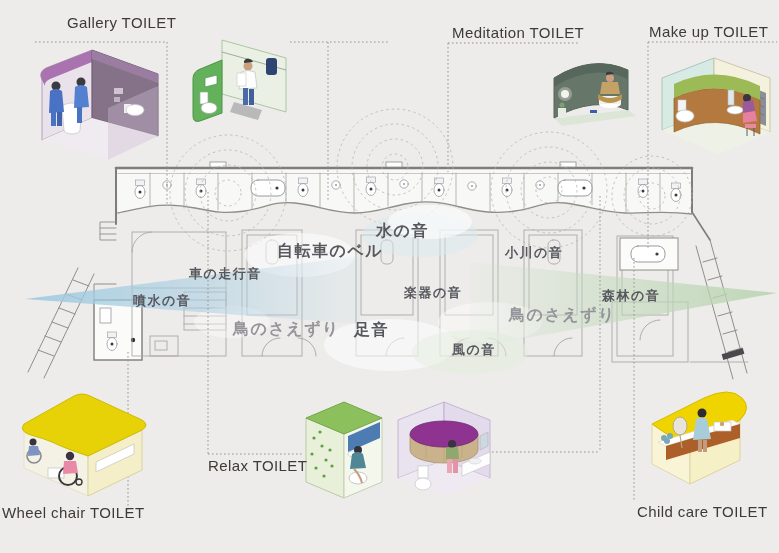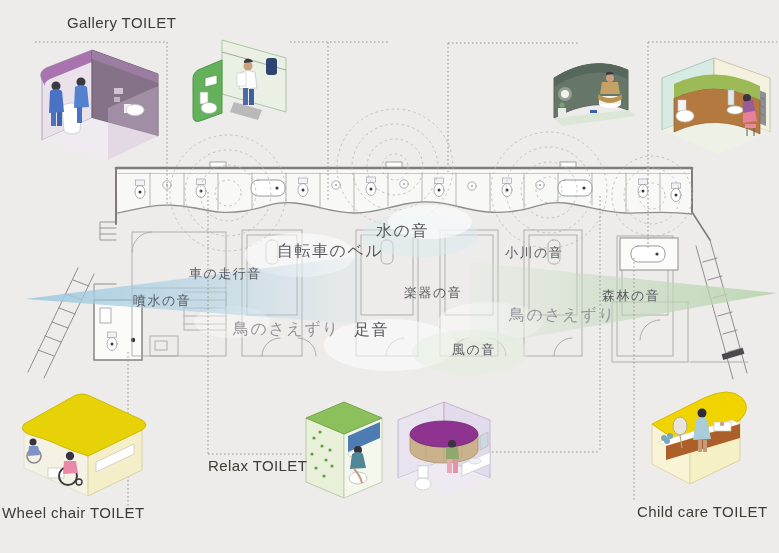--- a/index.html
+++ b/index.html
@@ -1,20 +1,20 @@
 <!DOCTYPE html>
 <html><head>
 <meta charset="utf-8">
 <style>
   html,body{margin:0;padding:0;background:#edecea;}
   .canvas{position:relative;width:779px;height:553px;background:#edecea;
           font-family:"Liberation Sans","DejaVu Sans",sans-serif;overflow:hidden;padding-left:8px;}
   .scene{position:absolute;left:0;top:0;}
   .en-label{position:absolute;font-size:15px;color:#3e3a35;letter-spacing:.4px;white-space:nowrap;}
-  .jp-label{position:absolute;font-weight:normal;font-size:16px;color:#57585e;letter-spacing:1.5px;white-space:nowrap;}
+  .jp-label{position:absolute;font-weight:bold;font-size:16px;color:#57585e;letter-spacing:1.5px;white-space:nowrap;}
   .jp-label.light{color:#94949a;}
   .jp-label.big{font-size:13px;}
 </style>
 </head>
 <body>
 
 <div class="canvas">
 
 <svg class="scene" width="779" height="553" viewBox="0 0 779 553">
   <defs>
@@ -375,20 +375,22 @@
     <rect x="70" y="40" width="17" height="9" fill="#ffffff" stroke="#c9c2a8" stroke-width="0.7"></rect>
     <circle cx="78" cy="42" r="2.2" fill="#caa07e"></circle>
     <circle cx="58" cy="31" r="4.5" fill="#2e2a33"></circle>
     <path d="M52,37 q6,-3 11,0 l4,20 -18,1 Z" fill="#a9cdd8"></path>
     <rect x="54" y="58" width="4" height="12" fill="#c59b7d"></rect>
     <rect x="59" y="58" width="4" height="12" fill="#c59b7d"></rect>
   </g>
 </svg>
 
   <div class="en-label" style="left:67px;top:14px">Gallery TOILET</div>
+  <div class="en-label" style="left:452px;top:24px">Meditation TOILET</div>
+  <div class="en-label" style="left:649px;top:23px">Make up TOILET</div>
   <div class="en-label" style="left:2px;top:504px">Wheel chair TOILET</div>
   <div class="en-label" style="left:208px;top:457px">Relax TOILET</div>
   <div class="en-label" style="left:637px;top:503px">Child care TOILET</div>
 
   <div class="jp-label big" style="left:133px;top:292px">噴水の音</div>
   <div class="jp-label big" style="left:189px;top:265px">車の走行音</div>
   <div class="jp-label" style="left:277px;top:241px">自転車のベル</div>
   <div class="jp-label" style="left:376px;top:221px">水の音</div>
   <div class="jp-label big" style="left:505px;top:244px">小川の音</div>
   <div class="jp-label big" style="left:404px;top:284px">楽器の音</div>

